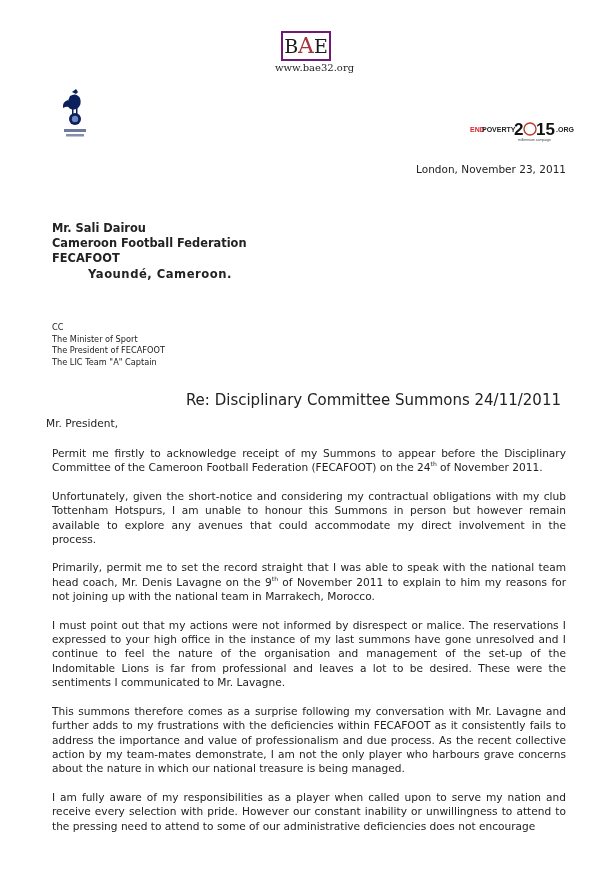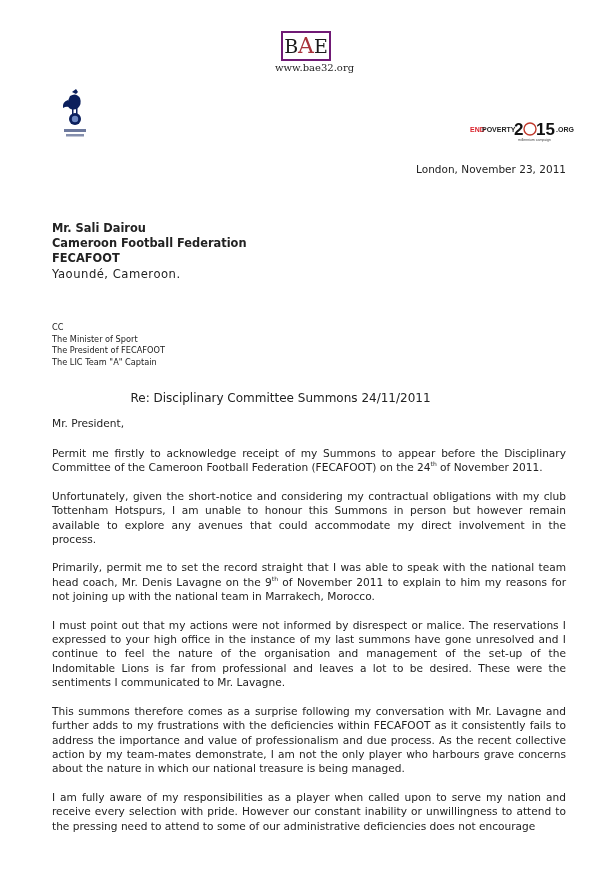--- a/index.html
+++ b/index.html
@@ -4,24 +4,24 @@
 <style>
   html, body { margin: 0; padding: 0; background: #ffffff; }
   body { width: 614px; height: 871px; position: relative; overflow: hidden; font-family: "DejaVu Sans", sans-serif; color: #1a1a1a; }
   .bae-logo { position: absolute; left: 281px; top: 31px; width: 50px; height: 30px; border: 2px solid #701a75; box-sizing: border-box; text-align: center; font-family: "DejaVu Serif", serif; font-size: 19px; line-height: 26px; letter-spacing: 0px; }
   .bae-logo .a { color: #a8323a; font-size: 22px; }
   .bae-url { position: absolute; left: 275px; top: 62px; width: 66px; text-align: center; font-family: "DejaVu Serif", serif; font-size: 10px; font-weight: normal; color: #222; }
   .spurs-logo { position: absolute; left: 55px; top: 88px; width: 40px; height: 58px; }
   .endpov { position: absolute; left: 470px; top: 118px; width: 120px; height: 24px; }
   .date { position: absolute; right: 48px; top: 163px; font-size: 10.5px; color: #222; }
   .addr { position: absolute; left: 52px; top: 221px; font-size: 11.4px; font-weight: bold; line-height: 15.2px; color: #222; }
-  .addr .city { font-weight: normal; font-size: 11.6px; letter-spacing: 0.5px; }
+  .addr .city { font-weight: bold; font-size: 11.6px; letter-spacing: 0.5px; margin-left: 36px; }
   .cc { position: absolute; left: 52px; top: 322px; font-size: 8.2px; line-height: 11.6px; color: #222; }
-  .re { position: absolute; left: 0; width: 561px; top: 391px; text-align: center; font-size: 12px; color: #222; }
-  .salutation { position: absolute; left: 52px; top: 417px; font-size: 10.6px; color: #222; }
+  .re { position: absolute; left: 0; width: 561px; top: 391px; text-align: right; font-size: 15px; color: #222; }
+  .salutation { position: absolute; left: 46px; top: 417px; font-size: 10.6px; color: #222; }
   .body { position: absolute; left: 52px; width: 514px; font-size: 10.6px; line-height: 14.4px; text-align: justify; color: #222; }
   .body p { margin: 0 0 14px 0; }
   sup { font-size: 6px; vertical-align: super; line-height: 0; }
 </style>
 </head>
 <body>
 
 <div class="bae-logo"><span>B</span><span class="a">A</span><span>E</span></div>
 <div class="bae-url">www.bae32.org</div>
 

